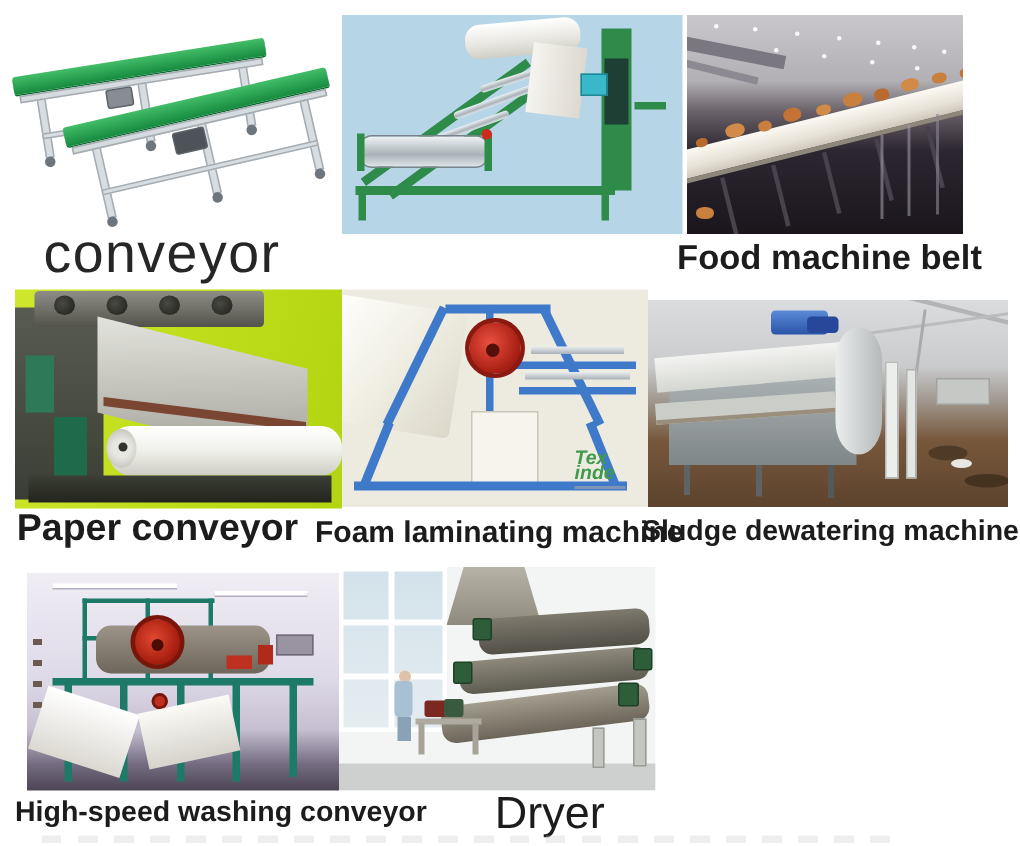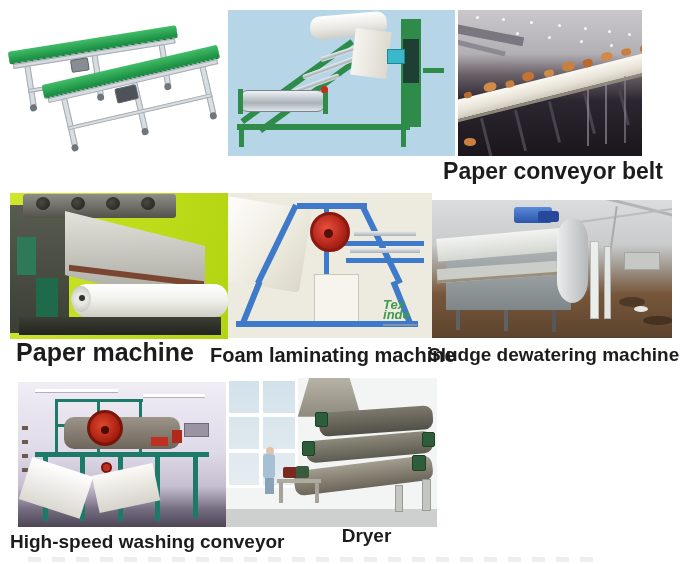--- a/index.html
+++ b/index.html
@@ -5,21 +5,21 @@
   html,body{margin:0;padding:0;background:#fff;}
   .canvas{position:relative;width:680px;height:564px;background:#ffffff;overflow:hidden;
           font-family:"Liberation Sans",sans-serif;color:#1c1c1c;}
   .canvas div{position:absolute;box-sizing:border-box;}
   .cap{position:absolute;text-align:center;color:#1c1c1c;white-space:nowrap;line-height:1.1;}
   .cap-lg{font-size:37px;font-weight:400;color:#262626;letter-spacing:1px;}
   .cap-b23{font-size:23px;font-weight:bold;}
   .cap-b25{font-size:25px;font-weight:bold;}
   .cap-b20{font-size:20px;font-weight:bold;}
   .cap-b19{font-size:19px;font-weight:bold;}
-  .cap-b27{font-size:19px;font-weight:bold;}
+  .cap-b27{font-size:30px;font-weight:normal;}
 
   .tile{position:absolute;overflow:hidden;}
 
   
   .t-conveyor{left:8px;top:14px;width:218px;height:138px;background:#fff;}
   .conv{position:absolute;}
   .conv .belt{left:0;top:0;width:100%;height:12px;border-radius:2px;
     background:linear-gradient(180deg,#43bd68 0%,#2aa252 55%,#178a3f 100%);box-shadow:0 1px 0 #0e6e30;}
   .conv .rail{left:3px;right:3px;top:13px;height:5px;background:#d6dbdf;border:1px solid #a4acb2;}
   .conv .leg{width:6px;background:#d8dde1;border:1px solid #a4acb2;}
@@ -261,21 +261,22 @@
     <div style="left:19%;top:46%;width:8px;height:8px;border-radius:50%;background:#e0c2aa;"></div>
     <div style="left:17.5%;top:51%;width:12px;height:24px;border-radius:3px;background:#a8c0d4;"></div>
     <div style="left:18.5%;top:67%;width:9px;height:16px;background:#8aa2b8;"></div>
     <div style="left:27%;top:60%;width:15px;height:11px;background:#7a2820;border-radius:2px;"></div>
     <div style="left:33%;top:59%;width:13px;height:12px;background:#3a5a40;border-radius:2px;"></div>
     <div style="left:24%;top:68%;width:21%;height:4px;background:#b0aba0;"></div>
     <div style="left:25%;top:70%;width:4px;height:14%;background:#a8a398;"></div>
     <div style="left:42%;top:70%;width:4px;height:14%;background:#a8a398;"></div>
   </div>
 
-  <div class="cap cap-b23" style="left:442px;top:159px;width:222px;">Paper conveyor belt</div>
-  <div class="cap cap-b25" style="left:10px;top:339px;width:190px;">Paper machine</div>
+  <div class="cap cap-lg" style="left:18px;top:149px;width:180px;">conveyor</div>
+  <div class="cap cap-b23" style="left:442px;top:159px;width:222px;">Food machine belt</div>
+  <div class="cap cap-b25" style="left:10px;top:339px;width:190px;">Paper conveyor</div>
   <div class="cap cap-b20" style="left:210px;top:344px;width:224px;">Foam laminating machine</div>
   <div class="cap cap-b19" style="left:428px;top:345px;width:244px;">Sludge dewatering machine</div>
   <div class="cap cap-b19" style="left:10px;top:532px;width:258px;">High-speed washing conveyor</div>
   <div class="cap cap-b27" style="left:324px;top:526px;width:85px;">Dryer</div>
 
   <div class="remnant"></div>
 </div>
 
 </body></html>

